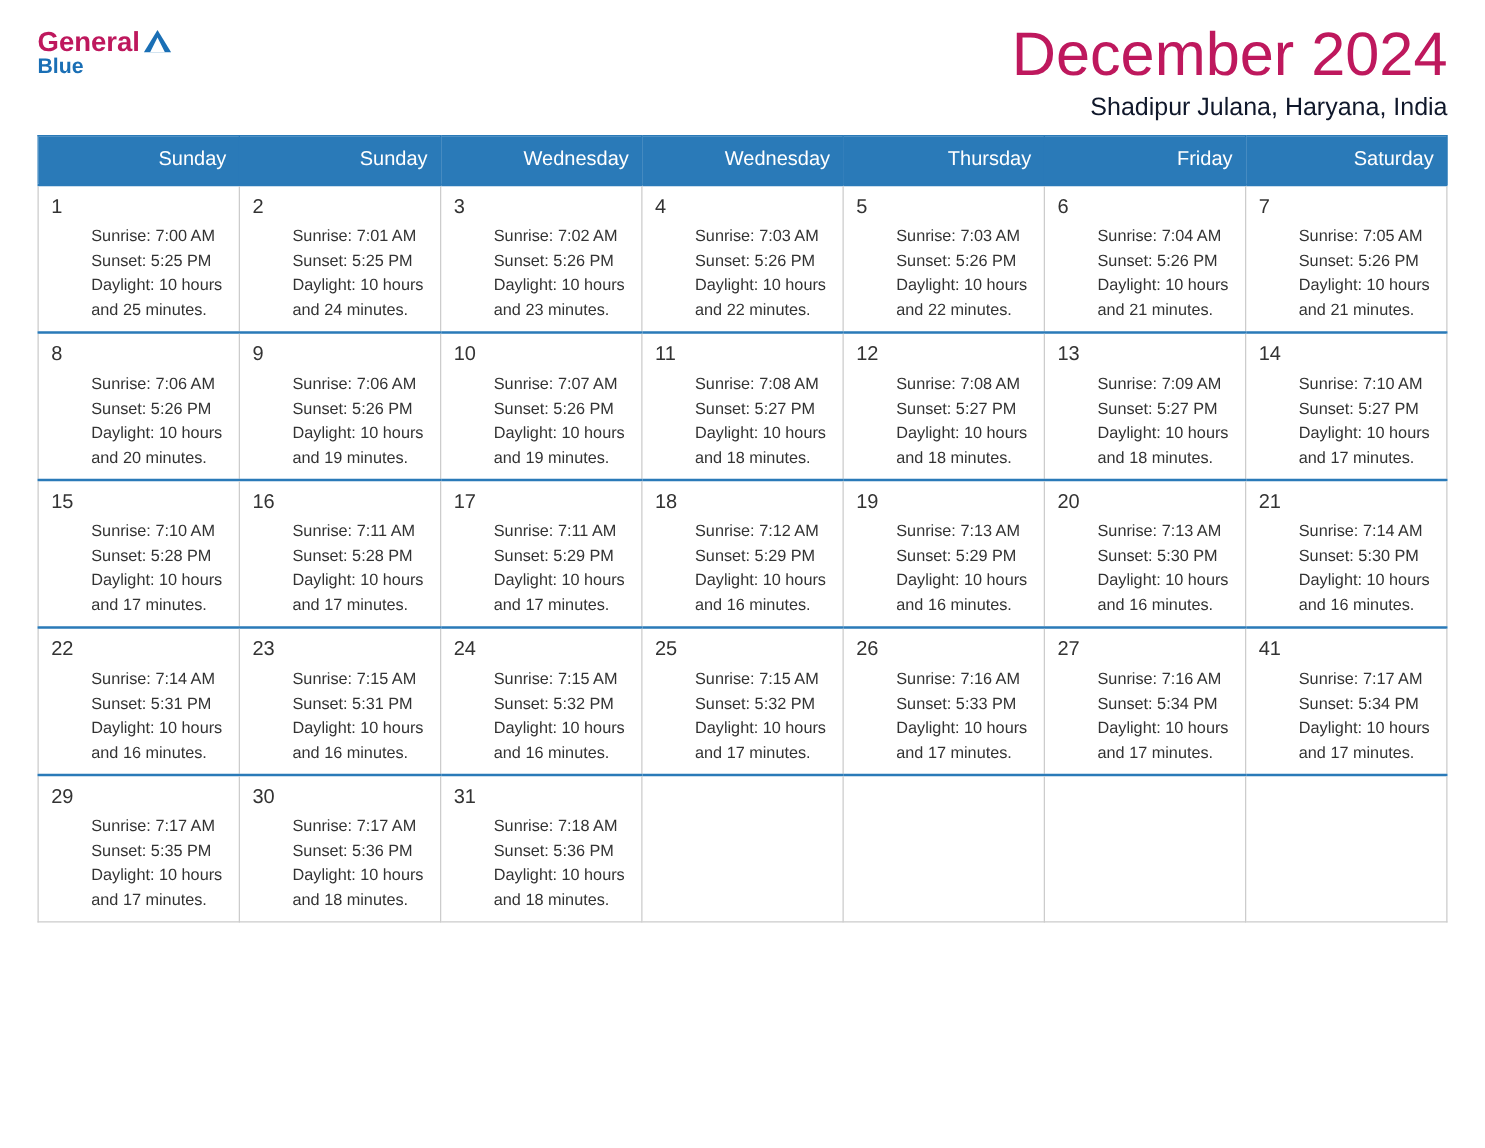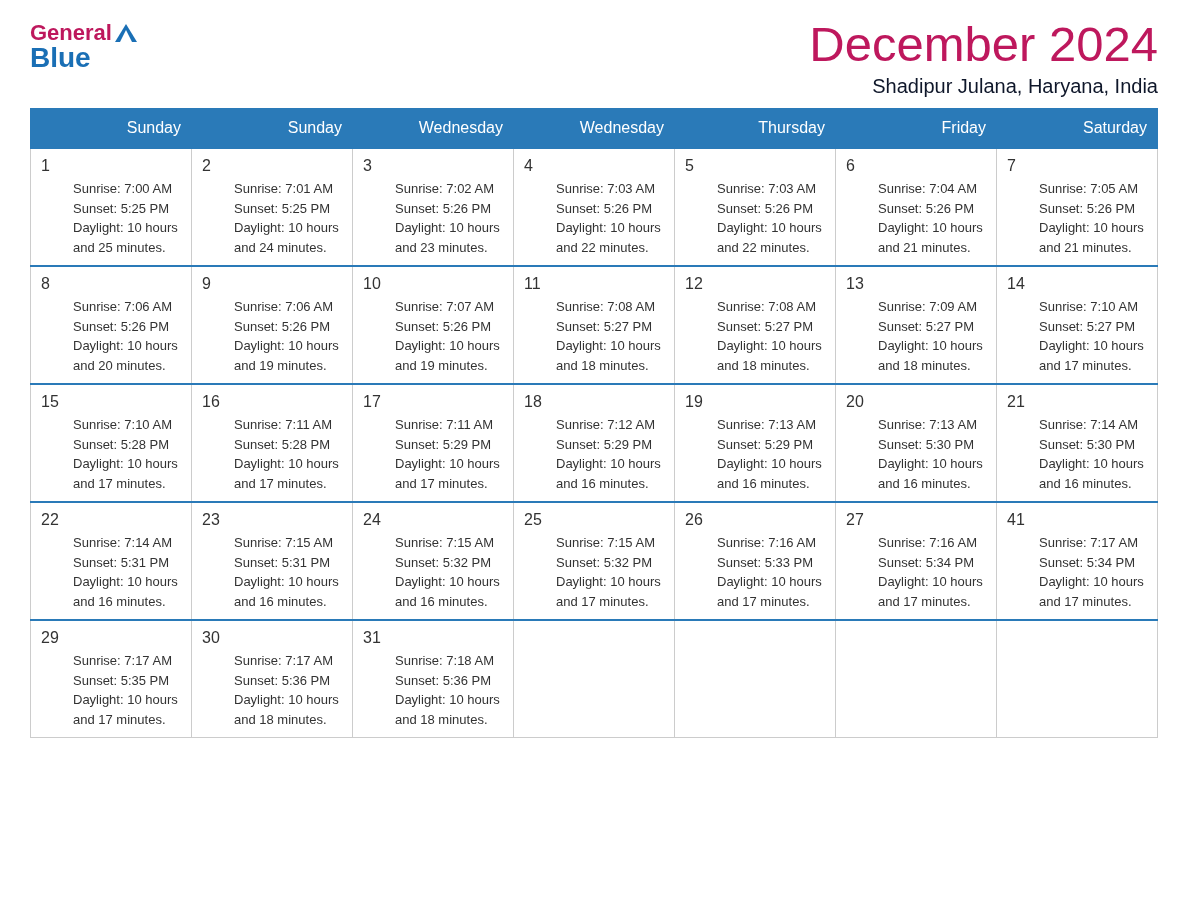--- a/index.html
+++ b/index.html
@@ -15,21 +15,21 @@
       justify-content: space-between;
       align-items: flex-start;
       margin-bottom: 10px;
     }
     .logo-text-general {
       font-size: 22px;
       font-weight: bold;
       color: #be185d;
     }
     .logo-text-blue {
-      font-size: 28px;
+      font-size: 17px;
       font-weight: bold;
       color: #1a6fb5;
     }
     .title-section {
       text-align: right;
     }
     .month-title {
       font-size: 49px;
       font-weight: 300;
       color: #be185d;

